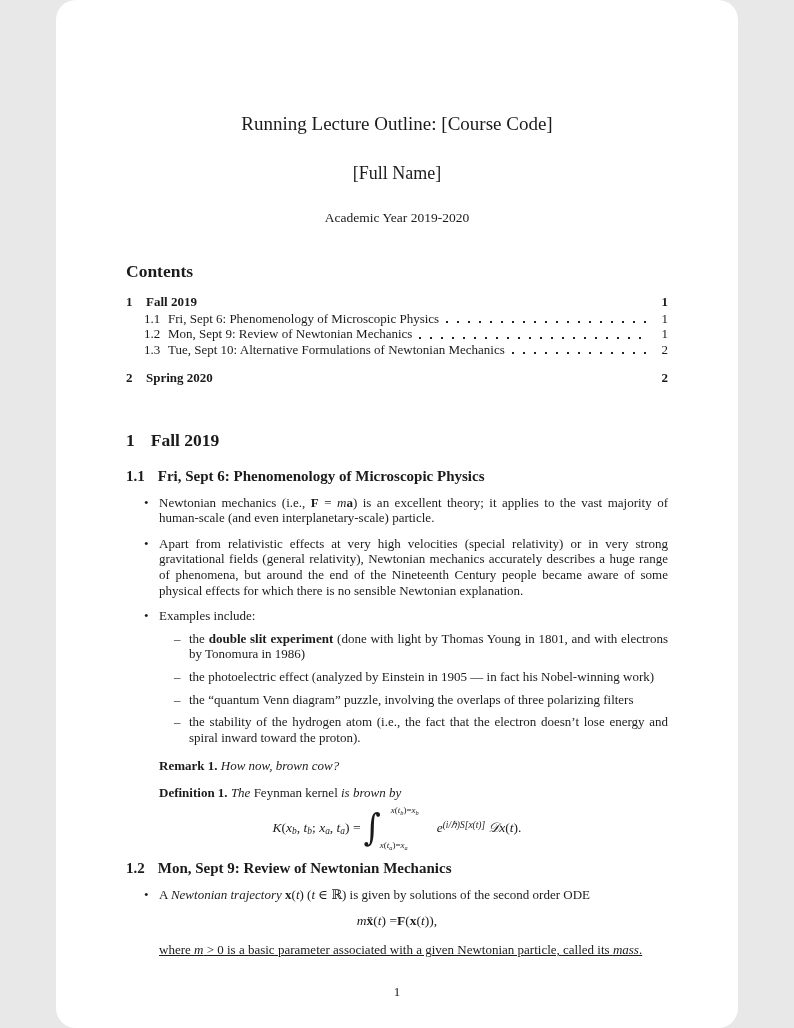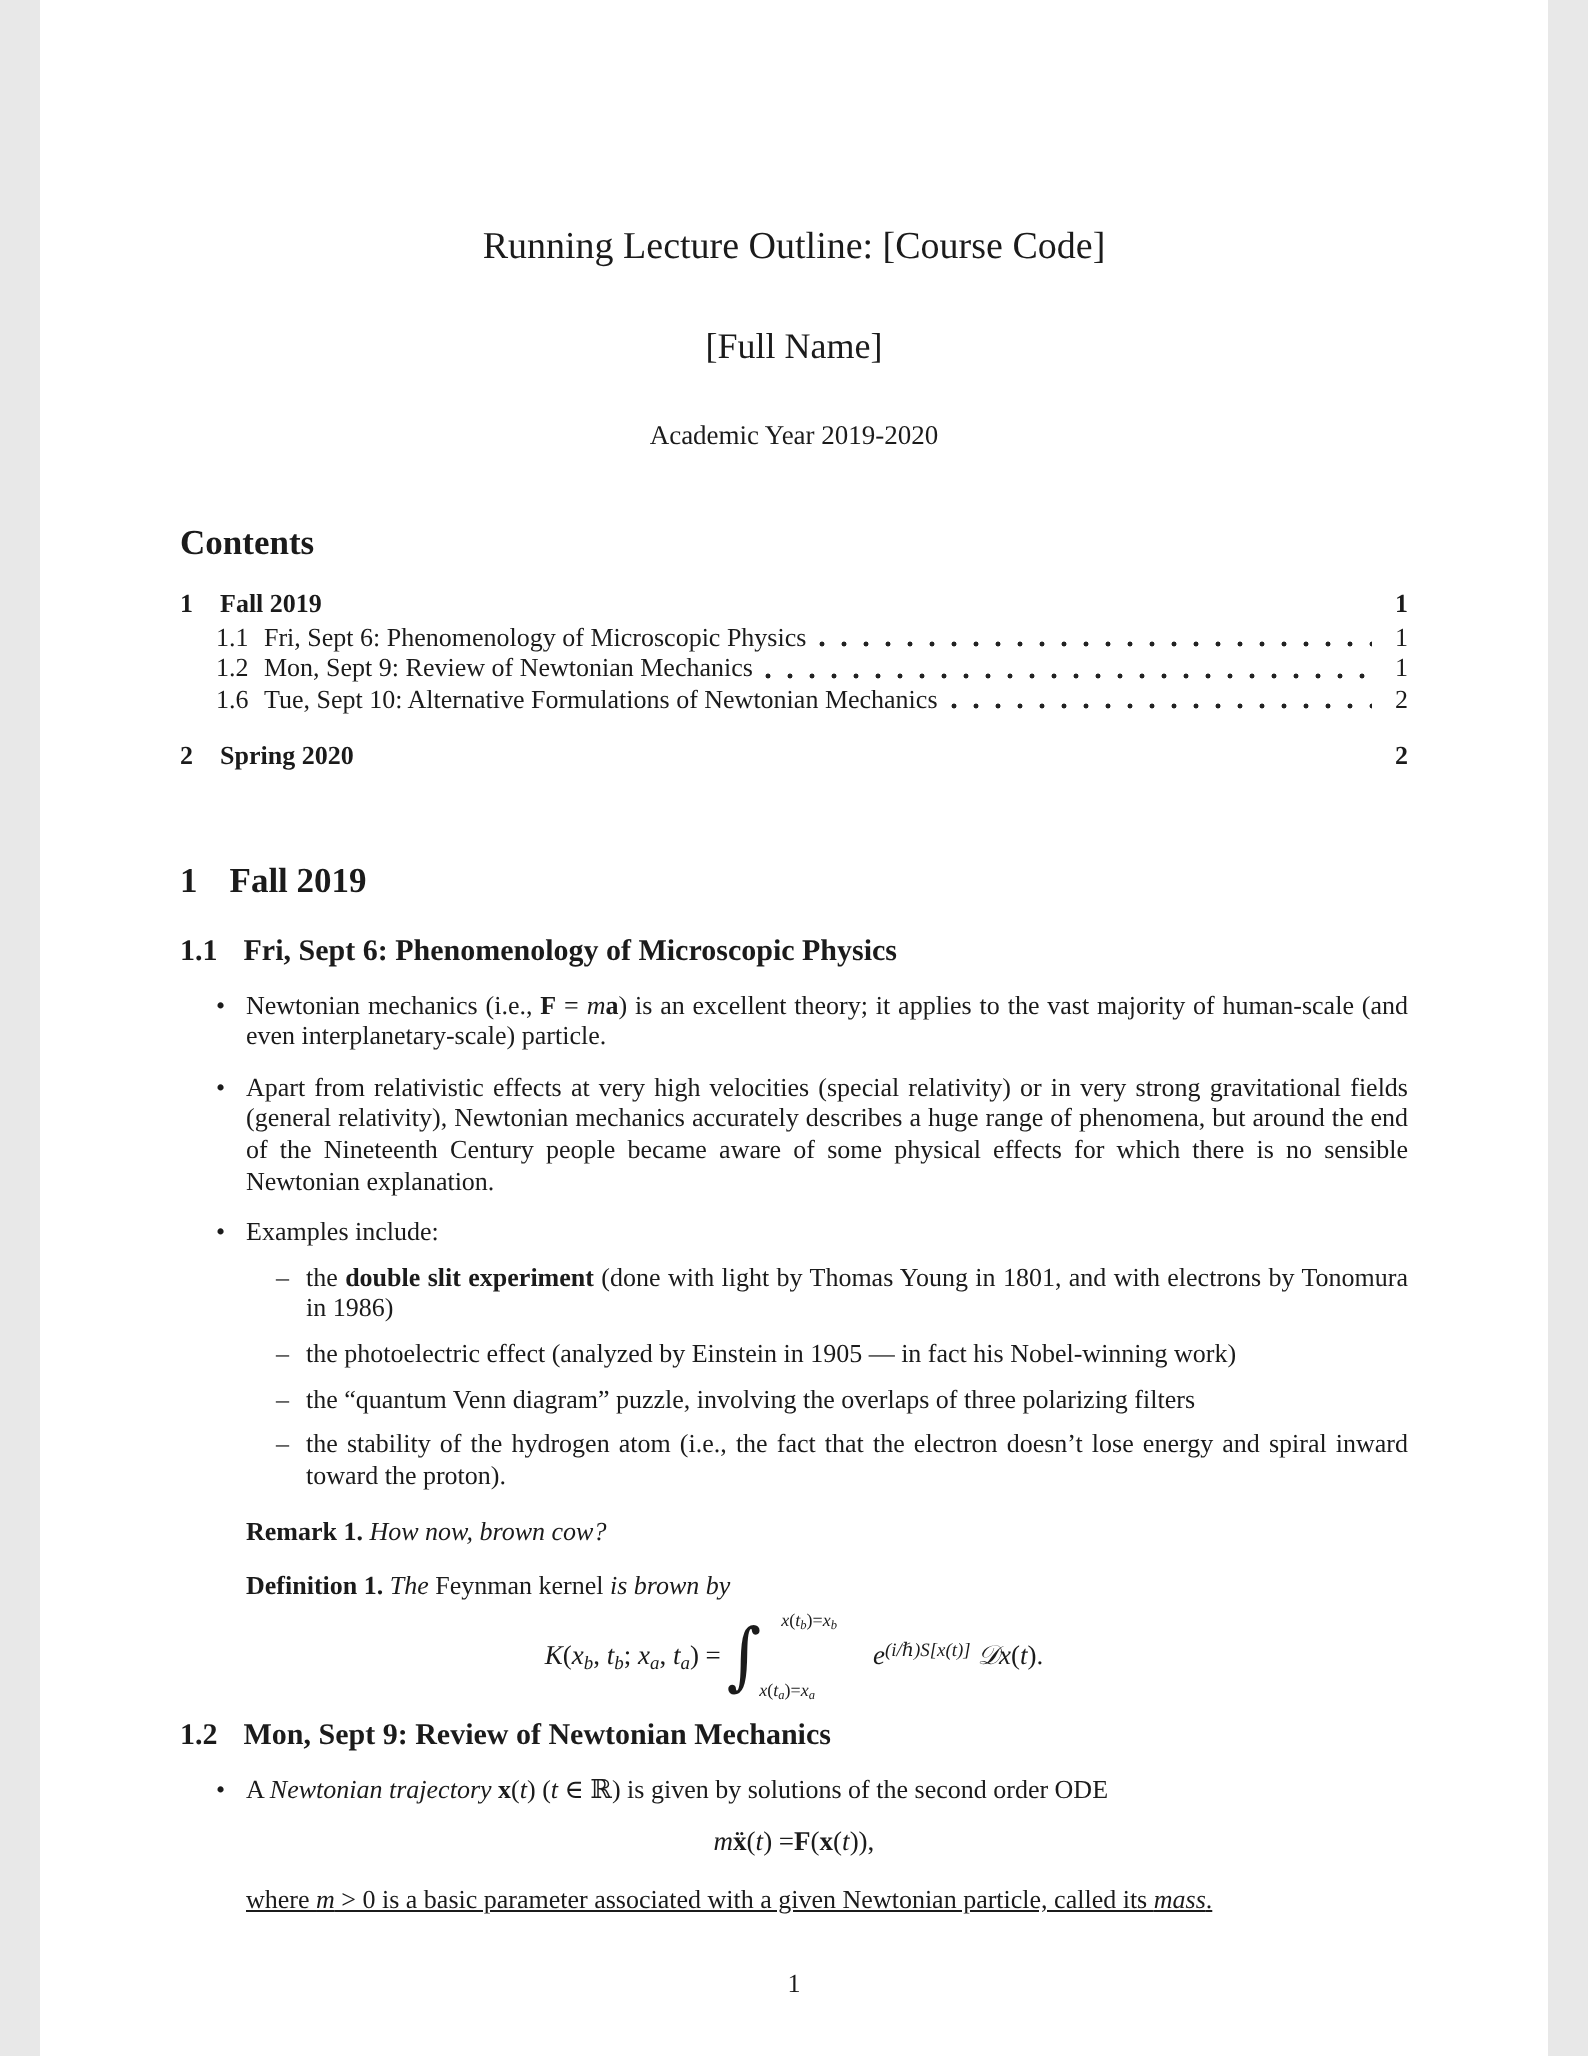--- a/index.html
+++ b/index.html
@@ -1,20 +1,20 @@
 <!DOCTYPE html>
 <html><head>
 <meta charset="utf-8">
 <style>
   html,body { margin:0; padding:0; background:#e8e8e8; }
   .page {
-    position:relative; width:754px; height:1028px; margin:0 auto;
+    position:relative; width:682px; height:1028px; margin:0 auto;
     background:#ffffff; color:#1b1b1b; overflow:hidden;
     font-family:"Liberation Serif","DejaVu Serif",serif;
-    font-size:13px; line-height:15.6px;
+    font-size:13px; line-height:15.6px;border-radius:20px;
   }
   .content { padding:112px 70px 0 70px; }
   .b { font-weight:bold; }
   .i { font-style:italic; }
   sub,sup { font-size:70%; line-height:0; }
   sup { vertical-align:0.45em; }
   sub { vertical-align:-0.25em; }
 
   .doc-title { text-align:center; font-size:19px; line-height:24px; font-weight:normal; margin:0; }
   .doc-author { text-align:center; font-size:18px; margin-top:30px; }
@@ -48,21 +48,21 @@
 
   .theorem { margin:13px 0 0 33px; }
   .theorem.def { margin-top:11px; }
 
   .display-math { display:flex; justify-content:center; align-items:center; margin-top:4px; font-size:13.5px; }
   .intwrap { display:inline-flex; align-items:center; margin-left:3px; }
   .int-sign { font-size:33px; line-height:46px; transform:scaleY(1.12); font-family:"DejaVu Serif","DejaVu Sans",serif; }
   .int-limits { display:flex; flex-direction:column; justify-content:space-between; height:46px; font-size:9px; line-height:11px; margin-left:1px; }
   .int-upper { margin-left:9px; white-space:nowrap; }
   .int-lower { margin-left:-2px; white-space:nowrap; }
-  .math-rhs { margin-left:18px; }
+  .math-rhs { margin-left:18px;font-family:Liberation Serif, serif; }
   .display-math.simple { margin-top:10px; height:18px; }
 
   .where-line { margin:12px 0 0 33px;text-decoration:underline; }
 
   .page-footer { position:absolute; left:0; right:0; bottom:28px; text-align:center; font-size:13px; }
 </style>
 </head>
 <body>
 
 <div class="page">
@@ -87,21 +87,21 @@
         <span class="toc-leader"></span>
         <span class="toc-page">1</span>
       </div>
       <div class="toc-row l2">
         <span class="toc-num">1.2</span>
         <span class="toc-label">Mon, Sept 9: Review of Newtonian Mechanics</span>
         <span class="toc-leader"></span>
         <span class="toc-page">1</span>
       </div>
       <div class="toc-row l2">
-        <span class="toc-num">1.6</span>
+        <span class="toc-num">1.3</span>
         <span class="toc-label">Tue, Sept 10: Alternative Formulations of Newtonian Mechanics</span>
         <span class="toc-leader"></span>
         <span class="toc-page">2</span>
       </div>
       <div class="toc-row l1">
         <span class="toc-num">2</span>
         <span class="toc-label">Spring 2020</span>
         <span class="toc-spacer"></span>
         <span class="toc-page">2</span>
       </div>

